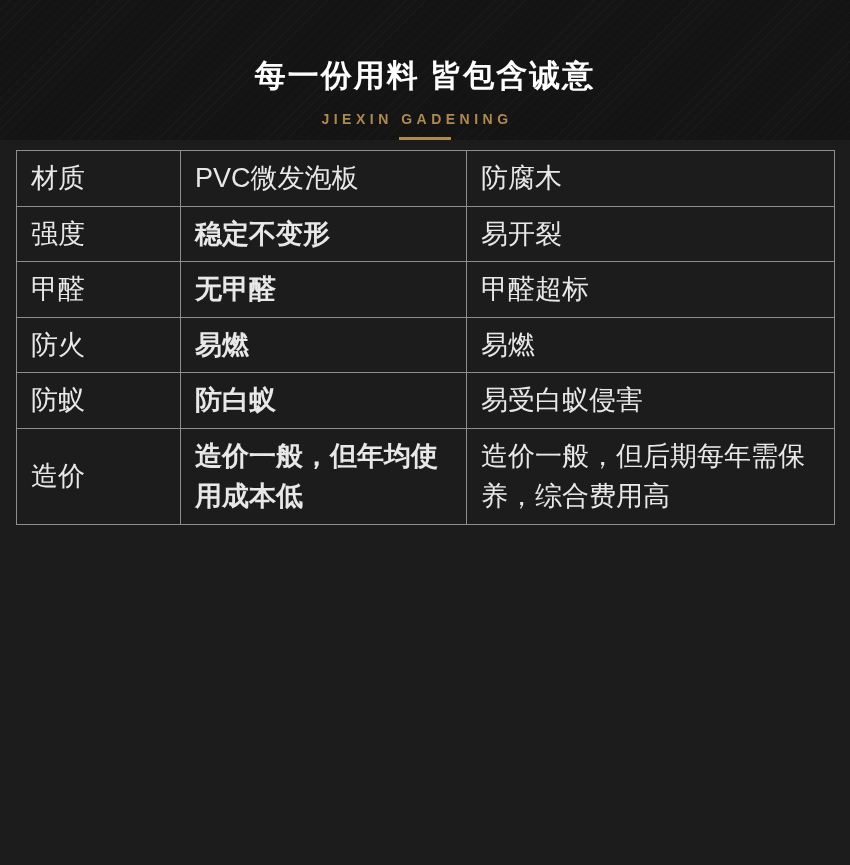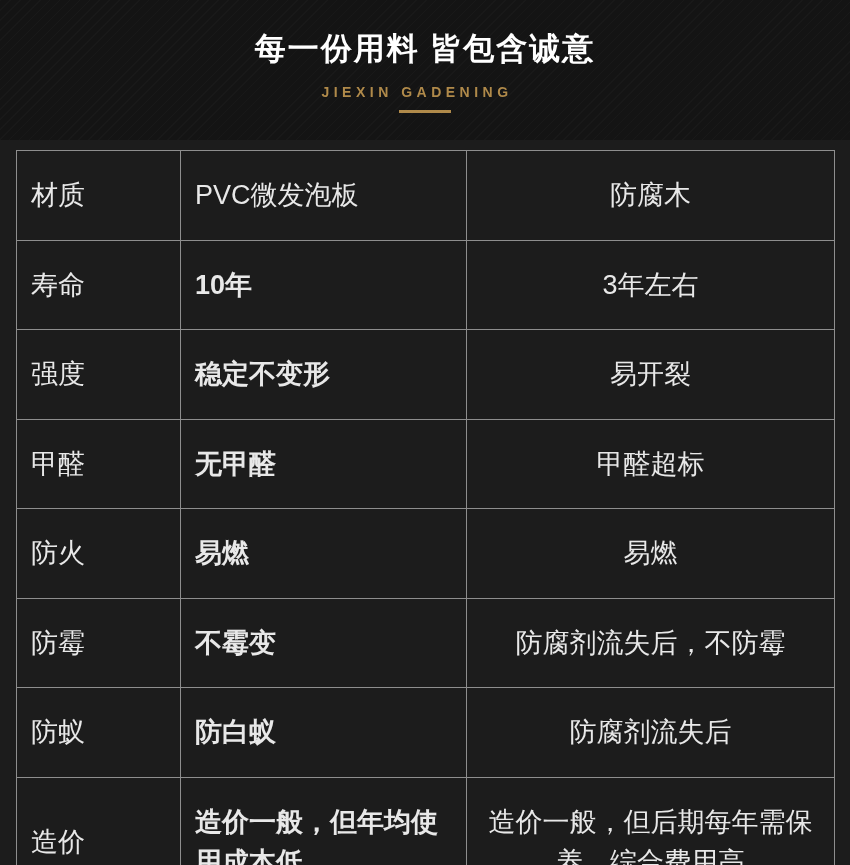--- a/index.html
+++ b/index.html
@@ -20,21 +20,21 @@
   }
   
   .header {
     height: 140px;
     background: #141414;
     background-image:
       repeating-linear-gradient(135deg, rgba(255,255,255,0.020) 0px, rgba(255,255,255,0.020) 1px, rgba(0,0,0,0) 1px, rgba(0,0,0,0) 7px);
     display: flex;
     flex-direction: column;
     align-items: center;
-    justify-content: center;
+    justify-content: flex-end;
     position: relative;
   }
   .header-title {
     color: #ffffff;
     font-size: 31px;
     font-weight: bold;
     letter-spacing: 2px;
     margin: 0 0 14px 0;
     white-space: nowrap;
   }
@@ -58,30 +58,30 @@
     width: 818px;
   }
   table.compare {
     width: 818px;
     border-collapse: collapse;
     table-layout: fixed;
     background: transparent;
   }
   table.compare td {
     border: 1px solid #8e8e8e;
-    padding: 24px 14px;
+    padding: 7px 14px;
     vertical-align: middle;
     font-size: 27px;
     line-height: 1.5;
     color: #e8e8e8;
     font-family: "Liberation Sans", sans-serif;
   }
   td.col-label { width: 164px; }
   td.col-a { width: 286px; }
-  td.col-b { width: 368px; text-align: center; }
+  td.col-b { width: 368px; }
   td.hl {
     color: #e60012;
     font-weight: bold;
   }
   td.col-a.hl { letter-spacing: 0px; }
 </style>
 </head>
 <body>
 
 <div class="page">
@@ -95,55 +95,45 @@
   <div class="table-wrap">
     <table class="compare">
       <tbody>
 
         <tr>
           <td class="col-label">材质</td>
           <td class="col-a">PVC微发泡板</td>
           <td class="col-b">防腐木</td>
         </tr>
 
-        <tr>
-          <td class="col-label">寿命</td>
-          <td class="col-a hl">10年</td>
-          <td class="col-b">3年左右</td>
-        </tr>
 
 
         <tr>
           <td class="col-label">强度</td>
           <td class="col-a hl">稳定不变形</td>
           <td class="col-b">易开裂</td>
         </tr>
 
         <tr>
           <td class="col-label">甲醛</td>
           <td class="col-a hl">无甲醛</td>
           <td class="col-b">甲醛超标</td>
         </tr>
 
         <tr>
           <td class="col-label">防火</td>
           <td class="col-a hl">易燃</td>
           <td class="col-b">易燃</td>
         </tr>
 
-        <tr>
-          <td class="col-label">防霉</td>
-          <td class="col-a hl">不霉变</td>
-          <td class="col-b">防腐剂流失后，不防霉</td>
-        </tr>
 
         <tr>
           <td class="col-label">防蚁</td>
           <td class="col-a hl">防白蚁</td>
-          <td class="col-b">防腐剂流失后</td>
+          <td class="col-b">易受白蚁侵害</td>
         </tr>
 
         <tr>
           <td class="col-label">造价</td>
           <td class="col-a hl">造价一般，但年均使用成本低</td>
           <td class="col-b">造价一般，但后期每年需保养，综合费用高</td>
         </tr>
 
       </tbody>
     </table>

